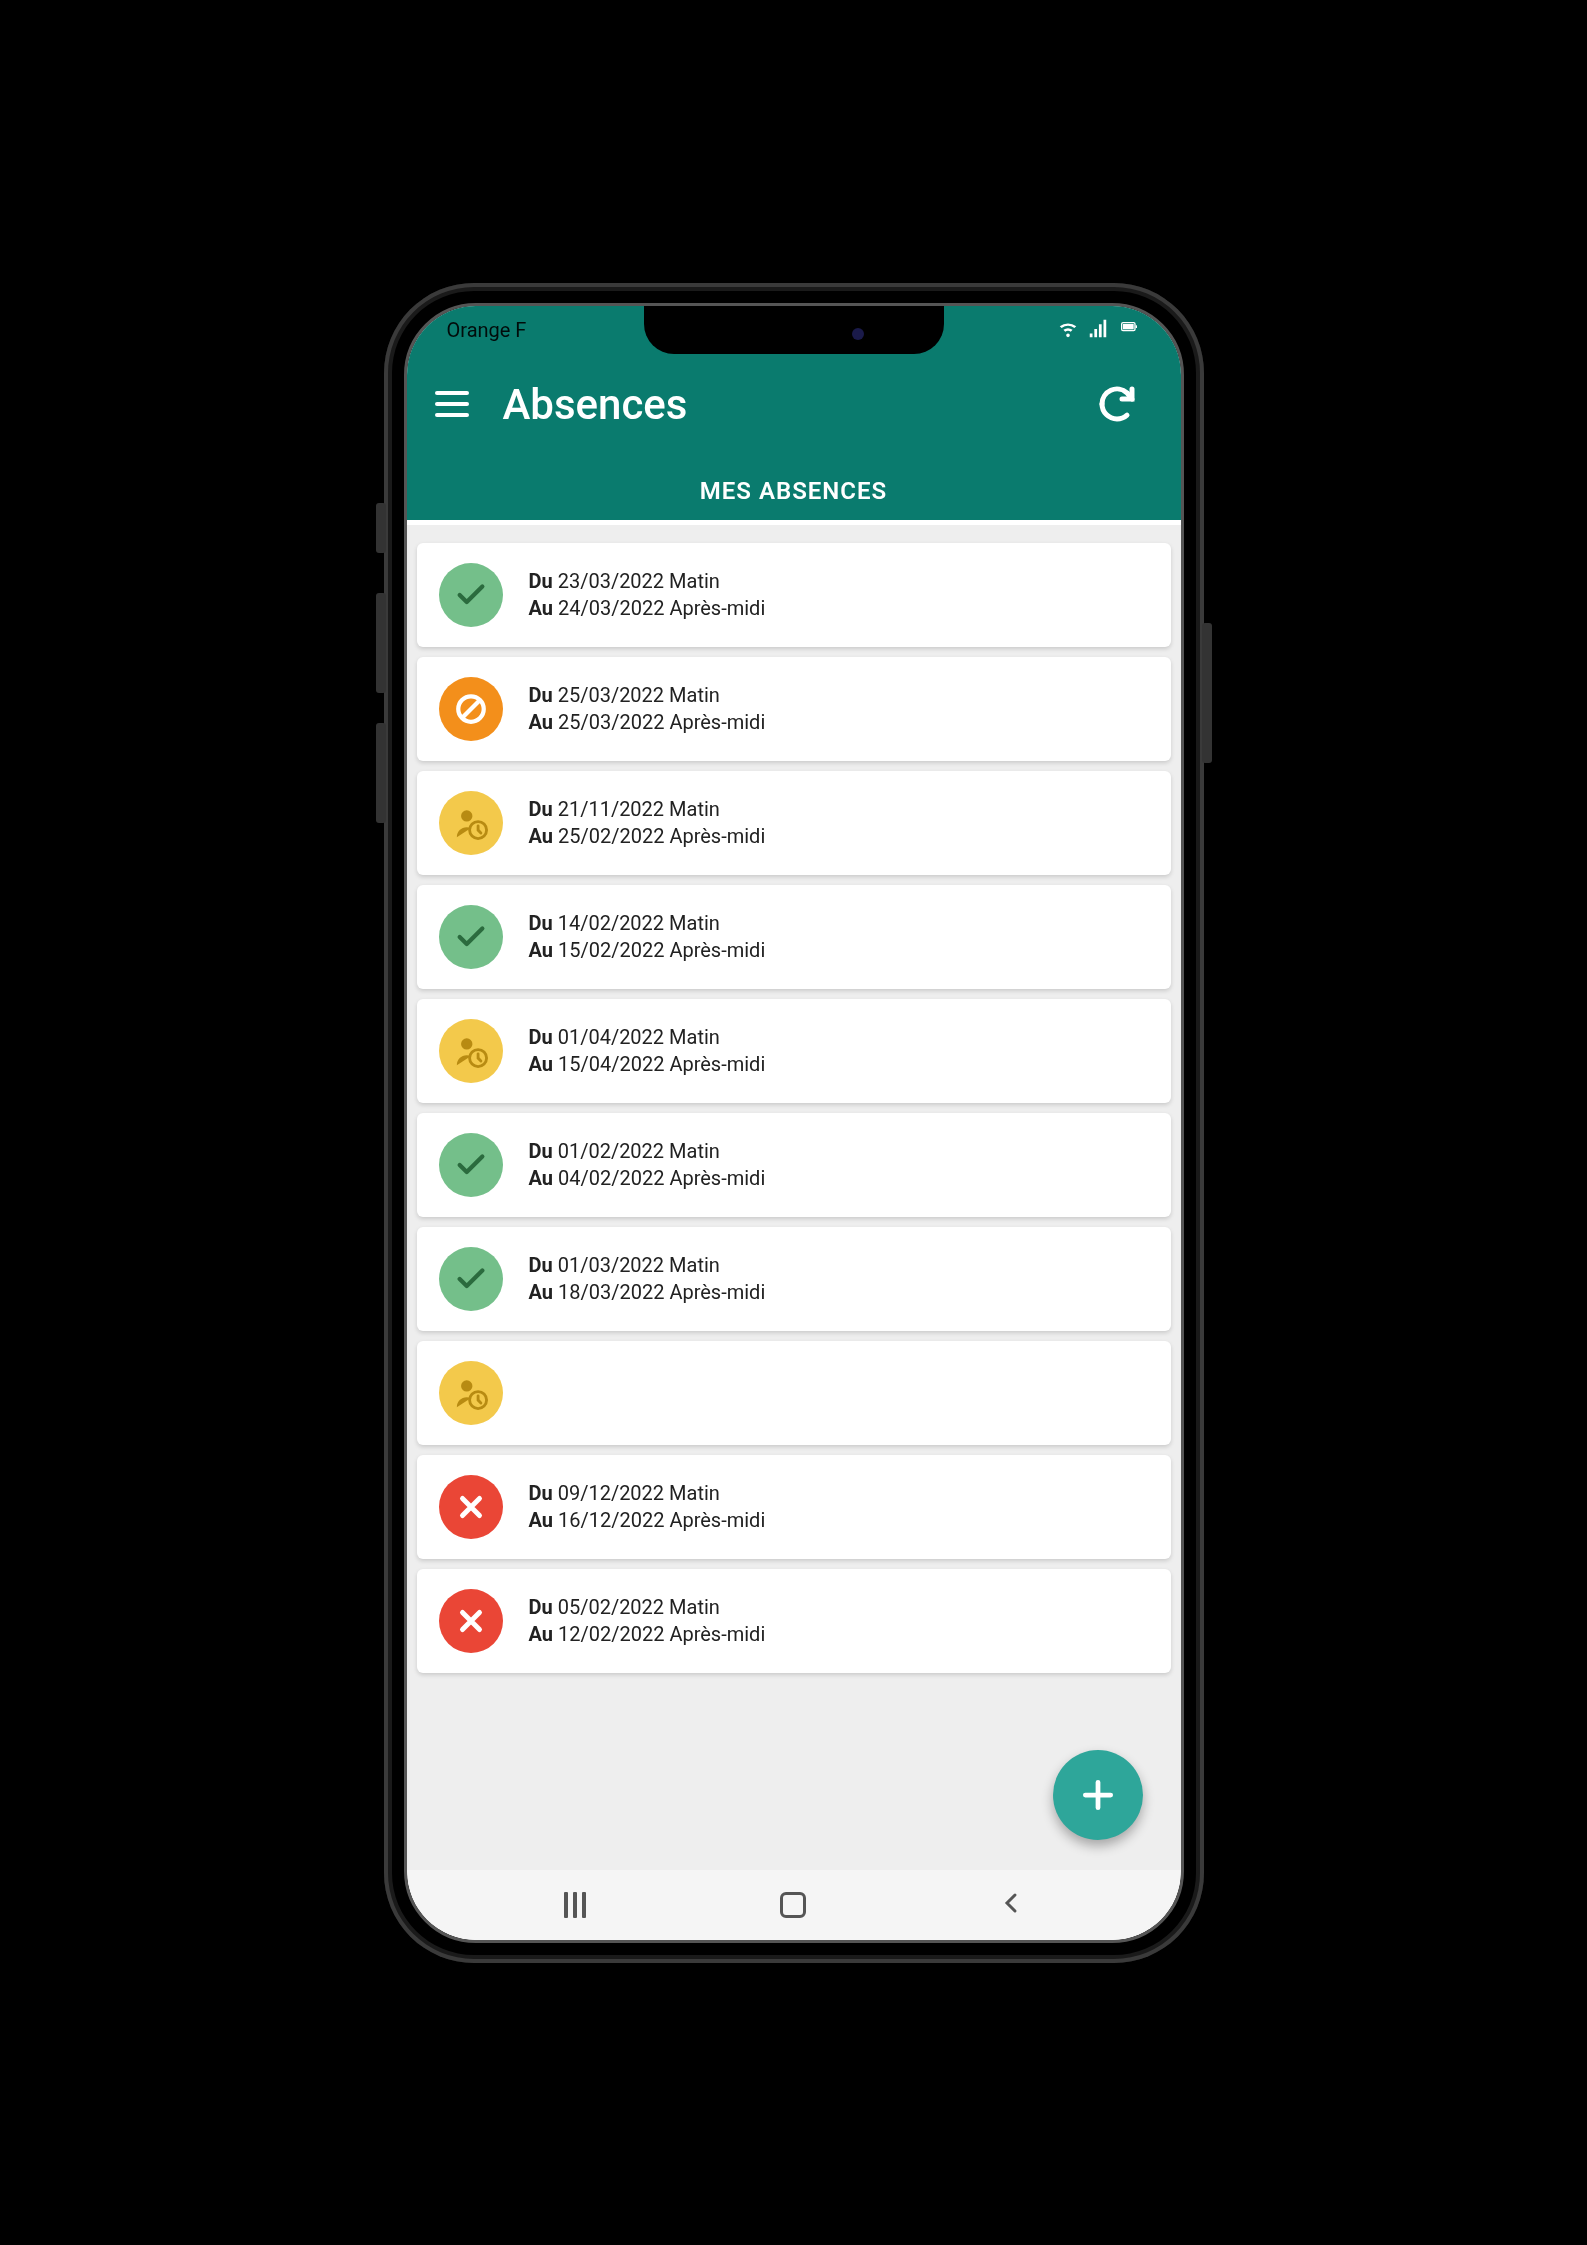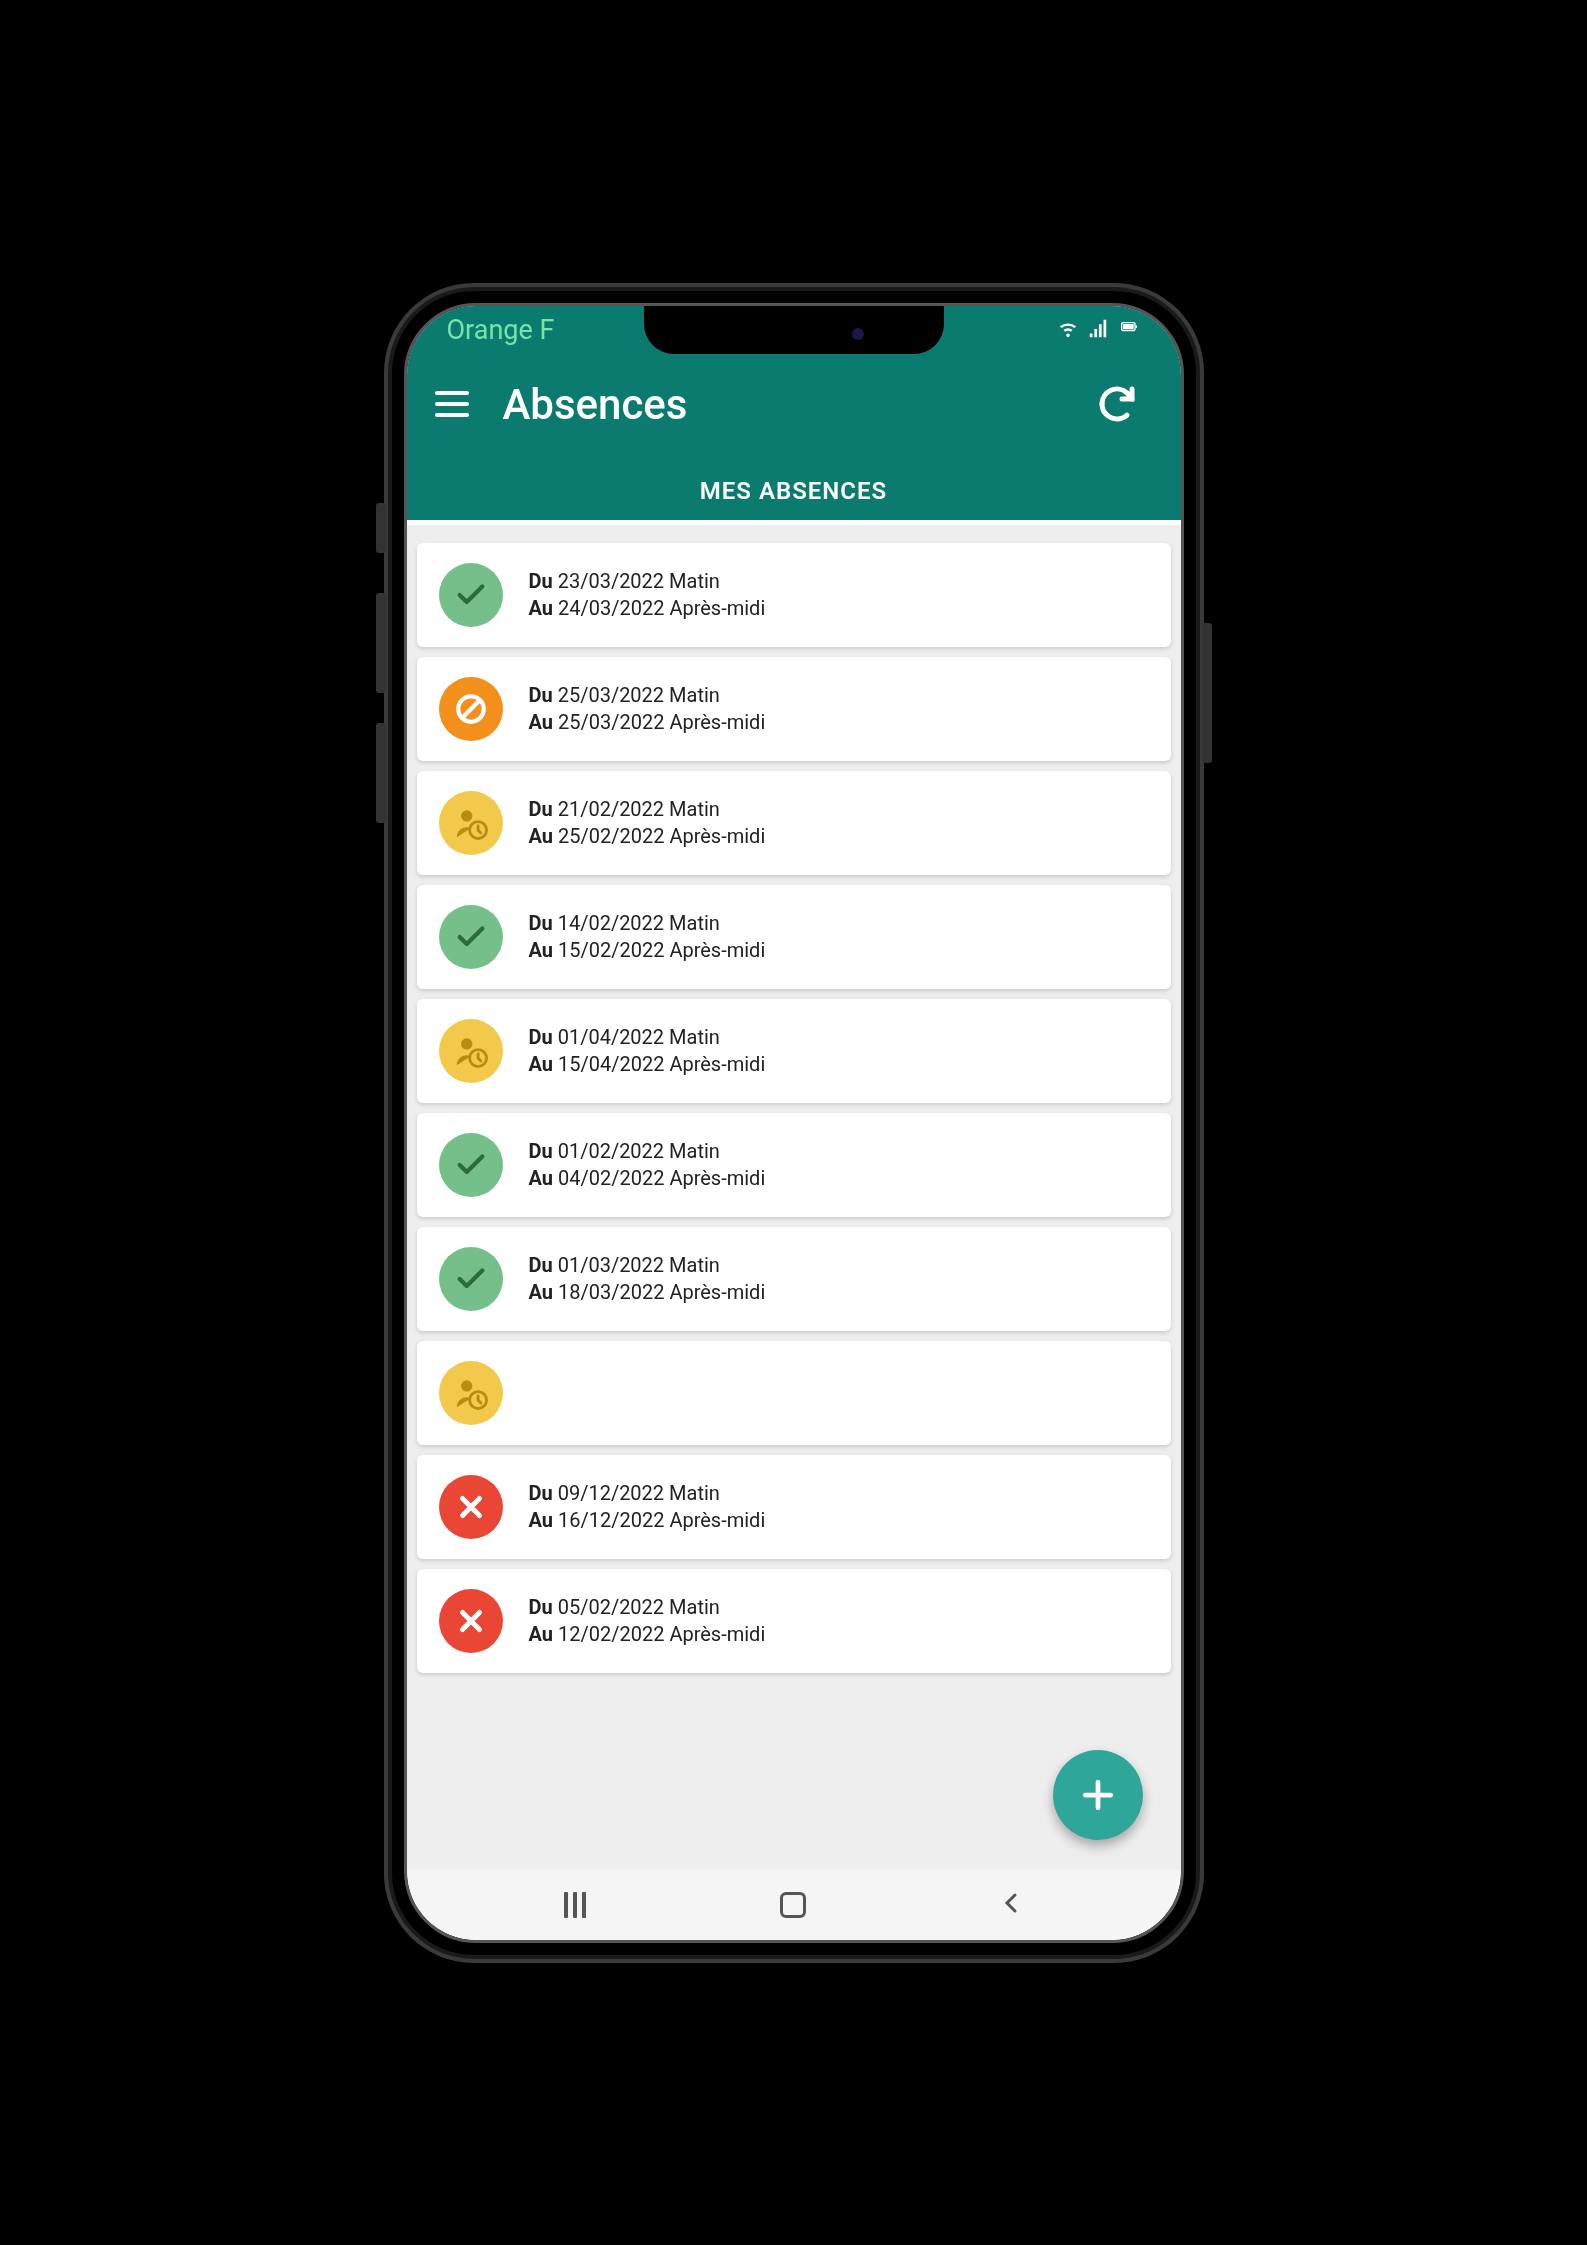--- a/index.html
+++ b/index.html
@@ -66,26 +66,26 @@
     border-radius: 3px;
   }
   .btn-left-1 { left: -8px; top: 220px; width: 10px; height: 50px; }
   .btn-left-2 { left: -8px; top: 310px; width: 10px; height: 100px; }
   .btn-left-3 { left: -8px; top: 440px; width: 10px; height: 100px; }
   .btn-right  { right: -8px; top: 340px; width: 10px; height: 140px; }
 
   .status-bar {
     height: 48px;
     background: #0a7b6e;
-    color: #86efac;
+    color: #000000;
     display: flex;
     align-items: center;
     justify-content: space-between;
     padding: 0 40px;
-    font-size: 27px;
+    font-size: 20px;
     position: relative;
     text-align: center;
   }
   .status-carrier { opacity: 0.9; }
   .status-right { display: flex; gap: 8px; align-items: center; }
   .status-right span { font-size: 18px; }
 
   .app-header {
     background: #0a7b6e;
     color: #fff;
@@ -305,21 +305,21 @@
           <div class="card">
             <div class="status-icon bg-pending">
               <svg viewBox="0 0 24 24" fill="#b88b12">
                 <circle cx="9" cy="7" r="4"></circle>
                 <path d="M2 22c0-4 3-7 7-7 1 0 2 .2 3 .6" fill="#b88b12"></path>
                 <circle cx="17" cy="17" r="6" fill="none" stroke="#b88b12" stroke-width="2"></circle>
                 <path d="M17 14v3l2 2" fill="none" stroke="#b88b12" stroke-width="2" stroke-linecap="round"></path>
               </svg>
             </div>
             <div class="card-text">
-              <div><span class="bold">Du</span><span> 21/02/2022 Matin</span></div>
+              <div><span class="bold">Du</span><span> 21/11/2022 Matin</span></div>
               <div><span class="bold">Au</span><span> 25/02/2022 Après-midi</span></div>
             </div>
           </div>
           <div class="card">
             <div class="status-icon bg-approved">
               <svg viewBox="0 0 24 24" fill="none" stroke="#2b6b3e" stroke-width="3" stroke-linecap="round" stroke-linejoin="round">
                 <path d="M4 12l5 5L20 6"></path>
               </svg>
             </div>
             <div class="card-text">

